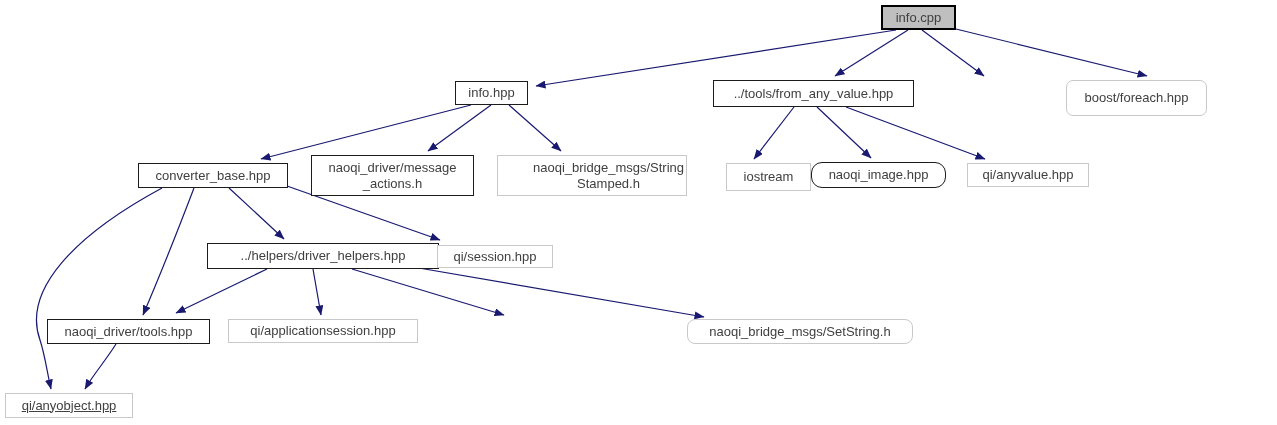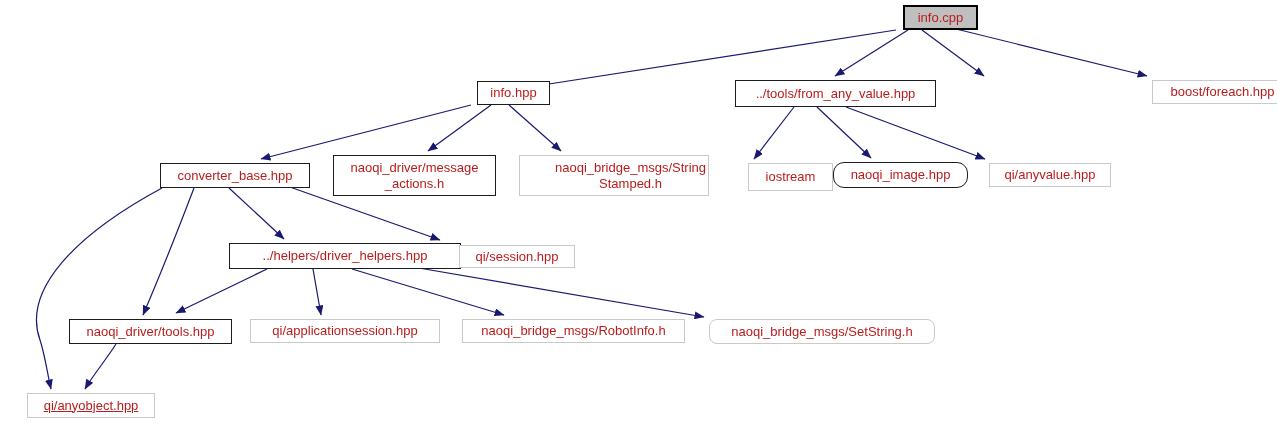--- a/index.html
+++ b/index.html
@@ -10,27 +10,26 @@
     background:#ffffff;
     overflow:hidden;
   }
   #edges{position:absolute;left:0;top:0;width:1277px;height:425px;}
   .node{
     position:absolute;
     box-sizing:border-box;
     display:flex;align-items:center;justify-content:center;
     background:#ffffff;
     border:1px solid #c9c9c9;
-    color:#b91c1c;
+    color:#404040;
     font-size:13px;line-height:16px;
     text-align:center;
     white-space:pre-line;
     padding:0 4px;
     cursor:default;
-    margin-left:22px;
   }
   .node.linked{border:1px solid #1c1c1c;cursor:pointer;}
   .node.root{background:#bfbfbf;border:2px solid #000000;font-weight:normal;}
   .edge{fill:none;stroke:#191970;stroke-width:1.2;}
 </style>
 </head>
 <body>
 
 <div id="canvas">
 
@@ -58,34 +57,33 @@
     <path class="edge" d="M313,269 L321,315" marker-end="url(#arrow)"></path>
     <path class="edge" d="M352,269 L504,315" marker-end="url(#arrow)"></path>
     <path class="edge" d="M413,267 L704,317" marker-end="url(#arrow)"></path>
     <path class="edge" d="M116,344 C 106,360 93,375 85,389" marker-end="url(#arrow)"></path>
   </svg>
 
   <div class="node root" style="left:881px;top:5px;width:75px;height:25px;">info.cpp</div>
 
   <div class="node linked" style="left:455px;top:81px;width:73px;height:24px;">info.hpp</div>
   <div class="node linked" style="left:713px;top:80px;width:201px;height:27px;">../tools/from_any_value.hpp</div>
-  <div class="node" style="left:1130px;top:80px;width:141px;height:24px;">boost/foreach.hpp</div>
+  <div class="node" style="left:1066px;top:80px;width:141px;height:36px;border-radius:7px;">boost/foreach.hpp</div>
 
   <div class="node linked" style="left:138px;top:163px;width:150px;height:25px;">converter_base.hpp</div>
   <div class="node linked" style="left:311px;top:155px;width:163px;height:41px;">naoqi_driver/message
 _actions.h</div>
   <div class="node" style="left:497px;top:155px;width:190px;height:41px;padding-left:37px;">naoqi_bridge_msgs/String
 Stamped.h</div>
   <div class="node" style="left:726px;top:163px;width:85px;height:28px;">iostream</div>
   <div class="node linked" style="left:811px;top:162px;width:135px;height:26px;border-radius:11px;">naoqi_image.hpp</div>
   <div class="node" style="left:967px;top:163px;width:122px;height:24px;">qi/anyvalue.hpp</div>
 
   <div class="node linked" style="left:207px;top:243px;width:232px;height:26px;">../helpers/driver_helpers.hpp</div>
   <div class="node" style="left:437px;top:245px;width:116px;height:23px;">qi/session.hpp</div>
 
   <div class="node linked" style="left:47px;top:319px;width:163px;height:25px;">naoqi_driver/tools.hpp</div>
   <div class="node" style="left:228px;top:319px;width:190px;height:24px;">qi/applicationsession.hpp</div>
-  <div class="node" style="left:440px;top:319px;width:223px;height:24px;">naoqi_bridge_msgs/RobotInfo.h</div>
   <div class="node" style="left:687px;top:319px;width:226px;height:25px;border-radius:8px;">naoqi_bridge_msgs/SetString.h</div>
 
   <div class="node" style="left:5px;top:393px;width:128px;height:25px;text-decoration:underline;">qi/anyobject.hpp</div>
 
 </div>
 
 </body></html>

